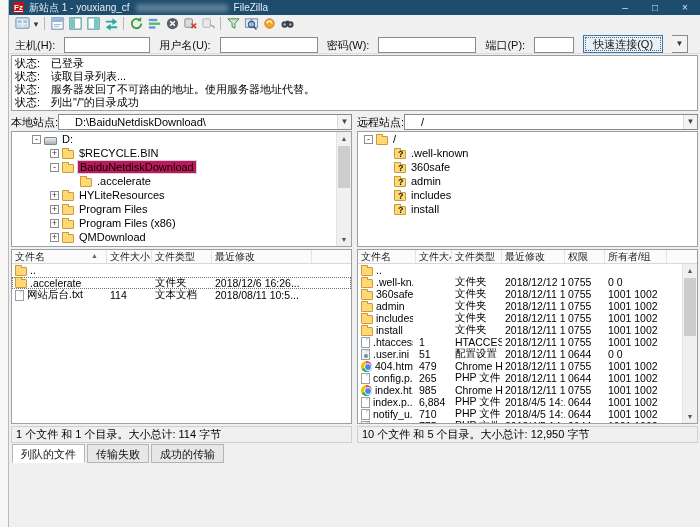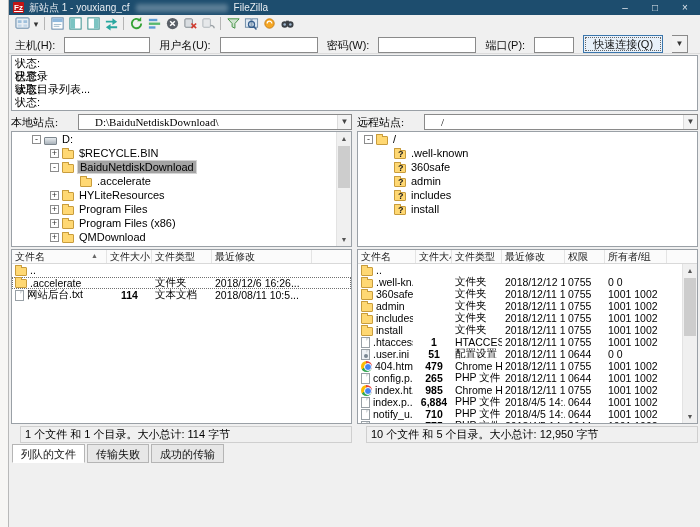--- a/index.html
+++ b/index.html
@@ -30,53 +30,53 @@
   
   .qcbar{ height:22px; display:flex; align-items:flex-end; gap:9px; font-size:11px; padding-left:6px; flex:none; background:#f0f0f0; border-bottom:1px solid #dcdcdc;}
   .qcbar label{ white-space:nowrap; color:#111; }
   .qc-input{ height:16px; border:1px solid #8a8a8a; background:#fff; font-size:11px; padding:0 2px; font-family:inherit; }
   .w-host{ width:86px; } .w-user{ width:98px; } .w-pass{ width:98px; } .w-port{ width:40px; }
   .qc-btn{ height:18px; font-size:11px; font-family:inherit; padding:0 9px; background:#e8f1fa; border:1px solid #3b76ac; color:#111; outline:1px dotted #666; outline-offset:-3px; }
   .qc-btn-drop{ height:18px; width:16px; border:1px solid #8a8a8a; border-left:none; background:#f2f2f2; font-size:8px; color:#333; text-align:center; line-height:16px; }
 
   
   .logbox{ height:56px; margin:1px 2px 2px 2px; background:#fff; border:1px solid #9aa0a6; font-size:11px; padding:1px 3px; overflow:hidden; flex:none;}
-  .log-line{ height:13px; line-height:13px; display:flex; white-space:nowrap; color:#000;flex-direction:column;}
+  .log-line{ height:13px; line-height:13px; display:flex; white-space:nowrap; color:#000;}
   .log-label{ width:36px; flex:none; }
 
   
   .main{ height:330px; display:flex; padding:0 2px; flex:none; }
   .pane{ width:341px; display:flex; flex-direction:column; }
   .vsplit{ width:5px; flex:none; }
-  .sitebar{ height:18px; display:flex; align-items:center; gap:20px; font-size:11px; flex:none;font-family:Liberation Serif, serif; }
+  .sitebar{ height:18px; display:flex; align-items:center; gap:0; font-size:11px; flex:none; }
   .combo{ flex:1; height:16px; border:1px solid #8a8a8a; background:#fff; display:flex; align-items:center; padding-left:16px; font-size:11px; overflow:hidden;}
   .combo-chev{ margin-left:auto; width:14px; height:100%; font-size:8px; color:#444; text-align:center; line-height:14px; background:#f3f3f3; border-left:1px solid #dcdcdc;}
   .treebox{ height:116px; border:1px solid #9aa0a6; background:#fff; position:relative; overflow:hidden; flex:none; }
   .trow{ height:14px; display:flex; align-items:center; font-size:11px; white-space:nowrap; color:#000;}
   .tindent{ flex:none; }
   .expander{ width:9px; height:9px; flex:none; border:1px solid #8c8c8c; background:#fff; font-size:9px; line-height:7px; text-align:center; margin-right:3px; color:#333;}
   .expander.none{ visibility:hidden; }
   .tlabel{ padding:0 2px; }
-  .tlabel.sel{ background:#a3a3a3; border:1px solid #d4d4d4; }
+  .tlabel.sel{ background:#be185d; border:1px solid #d4d4d4; }
 
   .listbox{ flex:1; border:1px solid #9aa0a6; background:#fff; margin-top:2px; overflow:hidden; display:flex; flex-direction:column; position:relative;}
   .lheader{ height:14px; display:flex; background:#fbfbfb; border-bottom:1px solid #d9d9d9; font-size:10px; color:#222; flex:none;}
   .hcell{ border-right:1px solid #e4e4e4; padding:0 3px; overflow:hidden; white-space:nowrap; line-height:13px; position:relative;}
   .sortmark{ font-size:7px; color:#666; position:absolute; right:8px; top:-1px;}
   .lrows{ flex:1; overflow:hidden; }
   .lrow{ display:flex; align-items:center; font-size:10.5px; white-space:nowrap; color:#000; width:max-content; min-width:100%;}
   .lrow.focused{ outline:1px dotted #707070; outline-offset:-1px; }
   .cell{ padding:0 3px; overflow:hidden; flex:none; }
-  .cell.num{ text-align:center;font-weight:bold; }
+  .cell.num{ text-align:left; }
   .namewrap{ display:flex; align-items:center; gap:3px; overflow:hidden;}
   .lc0{width:95px}.lc1{width:45px}.lc2{width:60px}.lc3{width:100px}
   .rc0{width:58px}.rc1{width:36px}.rc2{width:50px}.rc3{width:63px}.rc4{width:40px}.rc5{width:62px}
   .row-local{ height:12.5px; } .row-remote{ height:12px; }
 
-  .panestatus{ height:17px; margin-top:2px; border:1px solid #cfcfcf; background:#f0f0f0; font-size:11px; display:flex; align-items:center; padding-left:4px; flex:none; white-space:nowrap; overflow:hidden;margin-left:9px;}
+  .panestatus{ height:17px; margin-top:2px; border:1px solid #cfcfcf; background:#f0f0f0; font-size:11px; display:flex; align-items:center; padding-left:4px; flex:none; white-space:nowrap; overflow:hidden;}
 
   
   .queuebox{ height:62px; margin:2px 2px 0 2px; border:1px solid #9aa0a6; background:#fff; display:flex; flex-direction:column; flex:none; overflow:hidden;}
   .qc0{width:112px}.qc1{width:36px}.qc2{width:132px}.qc3{width:30px}.qc4{width:44px}.qc5{width:90px}
 
   
   .tabsrow{ height:20px; display:flex; gap:2px; padding:1px 0 0 3px; flex:none; }
   .tab{ font-size:11px; padding:2px 8px; background:#e7e7e7; border:1px solid #b5b5b5; white-space:nowrap; color:#111;}
   .tab.active{ background:#fff; border-bottom-color:#fff; }
 
@@ -235,20 +235,21 @@
         <div class="log-line">
           <span class="log-label">状态:</span>
           <span>已登录</span>
         </div>
         <div class="log-line">
           <span class="log-label">状态:</span>
           <span>读取目录列表...</span>
         </div>
         <div class="log-line">
           <span class="log-label">状态:</span>
+          <span>服务器发回了不可路由的地址。使用服务器地址代替。</span>
         </div>
         <div class="log-line">
           <span class="log-label">状态:</span>
           <span>列出"/"的目录成功</span>
         </div>
       </div>
 
     <div class="main">
 
       <div class="pane">

